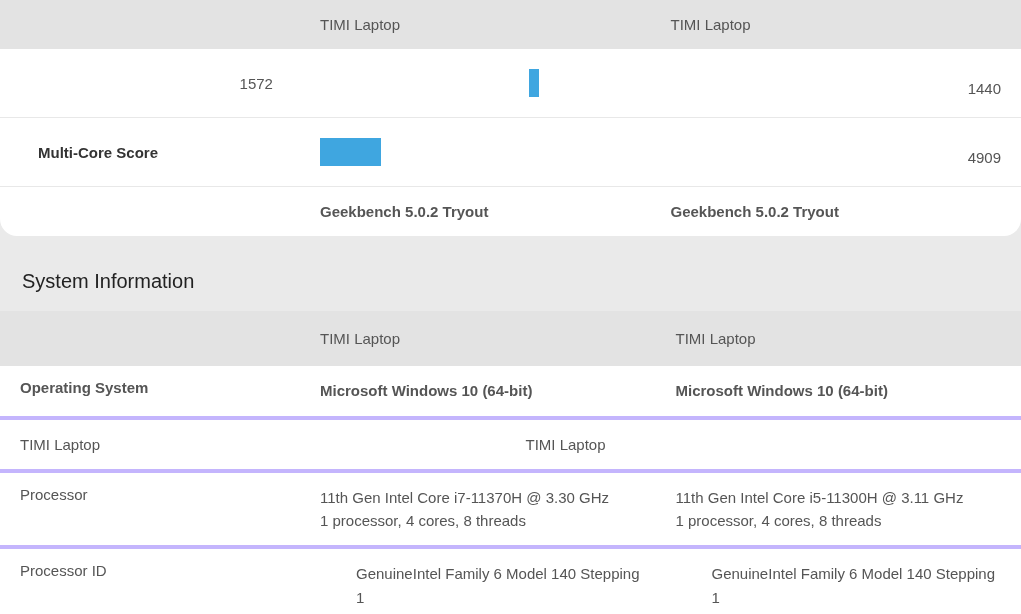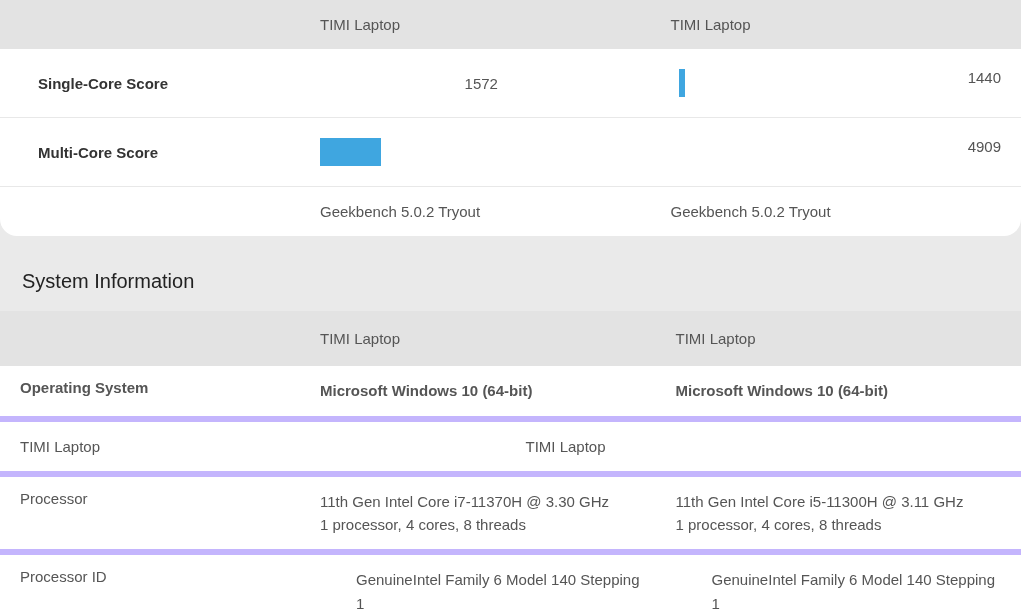--- a/index.html
+++ b/index.html
@@ -23,20 +23,21 @@
       align-items: center;
       border-bottom: 1px solid #e8e8e8;
       padding: 16px 20px;
     }
     .row.header {
       background: #e3e3e3;
       border-bottom: none;
     }
     .row.footer {
       border-bottom: none;
+      font-weight: bold;
     }
     .col-label {
       flex: 0 0 300px;
       padding-left: 18px;
     }
     .col-a {
       flex: 1;
       padding-right: 20px;
     }
     .col-b {
@@ -62,21 +63,21 @@
     }
     .score-a {
       flex: 1;
       text-align: center;
       color: #555;
       padding-right: 36px;
     }
     .score-b-wrap {
       flex: 1;
       display: flex;
-      align-items: flex-start;
+      align-items: flex-end;
       gap: 12px;
     }
     .bar-area {
       flex: 1;
       display: flex;
       align-items: center;
     }
     .bar {
       height: 28px;
       background: #3fa6e0;
@@ -90,21 +91,21 @@
     .section-heading {
       font-size: 20px;
       color: #222;
       padding: 34px 12px 18px 2px;
       font-weight: 500;
       margin-left: 20px;
     }
     .sys-row {
       display: flex;
       padding: 13px 20px;
-      border-bottom: 6px solid #c4b5fd;
+      border-bottom: 4px solid #c4b5fd;
       background: #fff;
       align-items: flex-start;
     }
     .sys-row.header {
       background: #e3e3e3;
       border-bottom: none;
       padding: 16px 20px;
     }
     .sys-label {
       flex: 0 0 300px;
@@ -127,21 +128,20 @@
 
 <div class="panel">
   <div class="row header">
     <div class="col-label"></div>
     <div class="col-a">TIMI Laptop</div>
     <div class="col-b">TIMI Laptop</div>
   </div>
 
   <div id="score-rows">
       <div class="score-row">
-        <div class="score-label">Single-Core Score</div>
         <div class="score-a">1572</div>
         <div class="score-b-wrap">
           <div class="bar-area">
             <div class="bar" style="width: 2.5%;"></div>
           </div>
           <div class="score-b-val">1440</div>
         </div>
       </div>
       <div class="score-row">
         <div class="score-label">Multi-Core Score</div>

